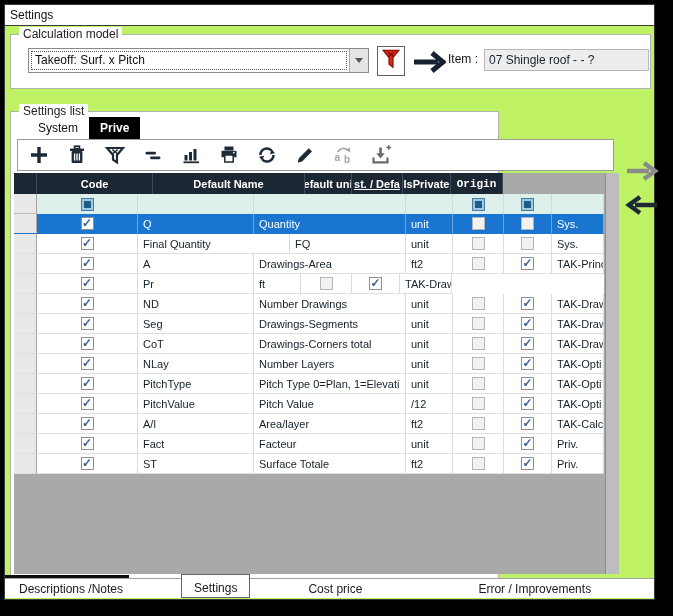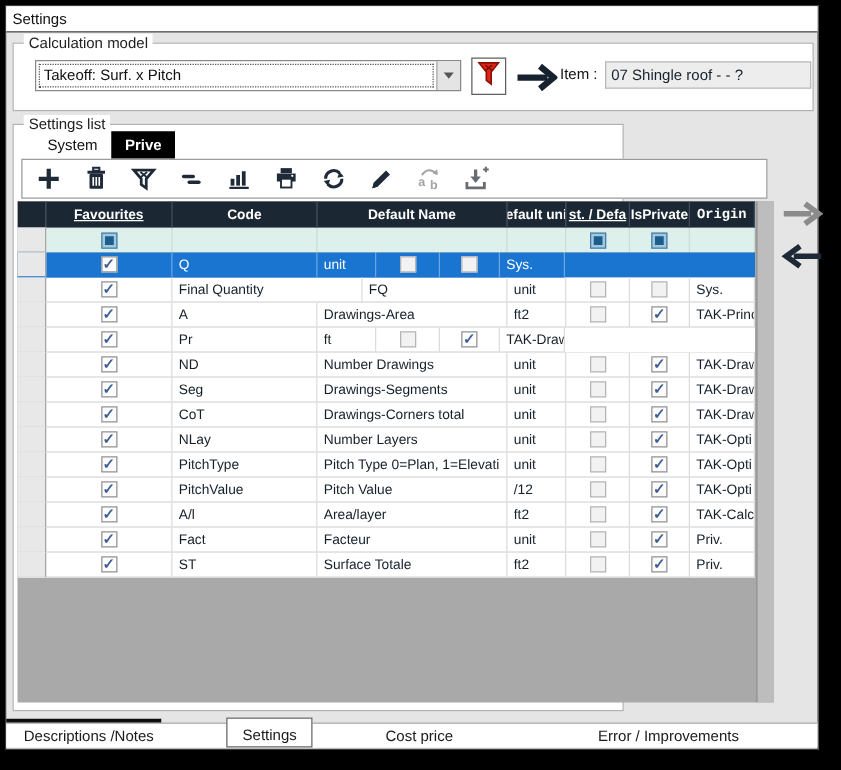--- a/index.html
+++ b/index.html
@@ -1,19 +1,19 @@
 <!DOCTYPE html>
 <html><head>
 <meta charset="utf-8">
 <style>
   * { margin:0; padding:0; box-sizing:border-box; }
   body { width:673px; height:616px; background:#000; position:relative;
          font-family:"Liberation Sans", sans-serif; overflow:hidden; }
   .window { position:absolute; left:4px; top:4px; width:651px; height:596px;
-            background:#e5e5e5; border:1px solid #3c3c3c; }
+            background:#bef264; border:1px solid #3c3c3c; }
   .titlebar { position:absolute; left:0; top:0; right:0; height:21px;
               border-bottom:1px solid #3c3c3c; font-size:12px; line-height:20px;
               padding-left:5px; color:#111; background:#fff; }
   .groupbox { position:absolute; border:1px solid #b1b1b1; background:#fff; }
   .gb-label { position:absolute; top:-8px; left:8px; background:#fff;
               padding:0 4px; font-size:12px; color:#222; white-space:nowrap; }
   
   #gb-calc { left:5px; top:29px; width:641px; height:55px; }
   #combo { position:absolute; left:17px; top:13px; width:341px; height:25px;
            border:1px solid #8a8a8a; display:flex; background:#fff; }
@@ -26,21 +26,21 @@
   #filterbtn { position:absolute; left:366px; top:11px; width:28px; height:30px;
                border:1px solid #5f5f5f; display:flex; align-items:center;
                justify-content:center; background:#fff; }
   #calc-arrow { position:absolute; left:401px; top:15px; }
   #item-label { position:absolute; left:437px; top:17px; font-size:12px; color:#111; white-space:nowrap; }
   #item-field { position:absolute; left:473px; top:14px; width:165px; height:22px;
                 background:#ededed; border:1px solid #b8b8b8; font-size:12px;
                 line-height:20px; padding-left:4px; color:#16222e;
                 white-space:nowrap; overflow:hidden; }
   
-  #gb-list { left:5px; top:94px; width:489px; height:470px; }
+  #gb-list { left:5px; top:106px; width:489px; height:470px; }
   #top-tabs { position:absolute; left:16px; top:5px; display:flex; }
   .ttab { font-size:12px; padding:4px 11px; color:#111; white-space:nowrap; }
   .ttab.sel { background:#000; color:#fff; font-weight:bold; }
   #toolbar { position:absolute; left:6px; top:27px; width:597px; height:32px;
              border:1px solid #9b9b9b; background:#fff; display:flex;
              align-items:center; padding-left:8px; gap:12px; }
   .tbtn { width:26px; height:24px; display:flex; align-items:center; justify-content:center; }
   
   #grid { position:absolute; left:3px; top:61px; width:605px; height:401px;
           background:#a9a9a9; overflow:hidden; }
@@ -207,23 +207,20 @@
         </span>
       </div>
 
     <div id="grid">
       <div class="gscroll"></div>
       <div id="grid-head">
           <div class="hrow">
             <div class="hcell" style="width: 23px;">
               <span></span>
             </div>
-            <div class="hcell ul" style="width: 101px;">
-              <span>Favourites</span>
-            </div>
             <div class="hcell" style="width: 116px;">
               <span>Code</span>
             </div>
             <div class="hcell" style="width: 152px;">
               <span>Default Name</span>
             </div>
             <div class="hcell" style="width: 47px;">
               <span>efault uni</span>
             </div>
             <div class="hcell ul" style="width: 51px;">
@@ -255,20 +252,21 @@
             <div class="fcell" style="width: 52px;"></div>
           </div>
         </div>
       <div id="grid-body">
           <div class="drow sel">
             <div class="dcell rowhdr" style="width: 23px;"></div>
             <div class="dcell center" style="width: 101px;">
               <div class="cb">✓</div>
             </div>
             <div class="dcell txt" style="width: 116px;">Q</div>
+            <div class="dcell txt" style="width: 152px;">Quantity</div>
             <div class="dcell txt" style="width: 47px;">unit</div>
             <div class="dcell center" style="width: 51px;">
               <div class="cb un"></div>
             </div>
             <div class="dcell center" style="width: 48px;">
               <div class="cb un"></div>
             </div>
             <div class="dcell txt" style="width: 52px;">Sys.</div>
           </div>
           <div class="drow">

